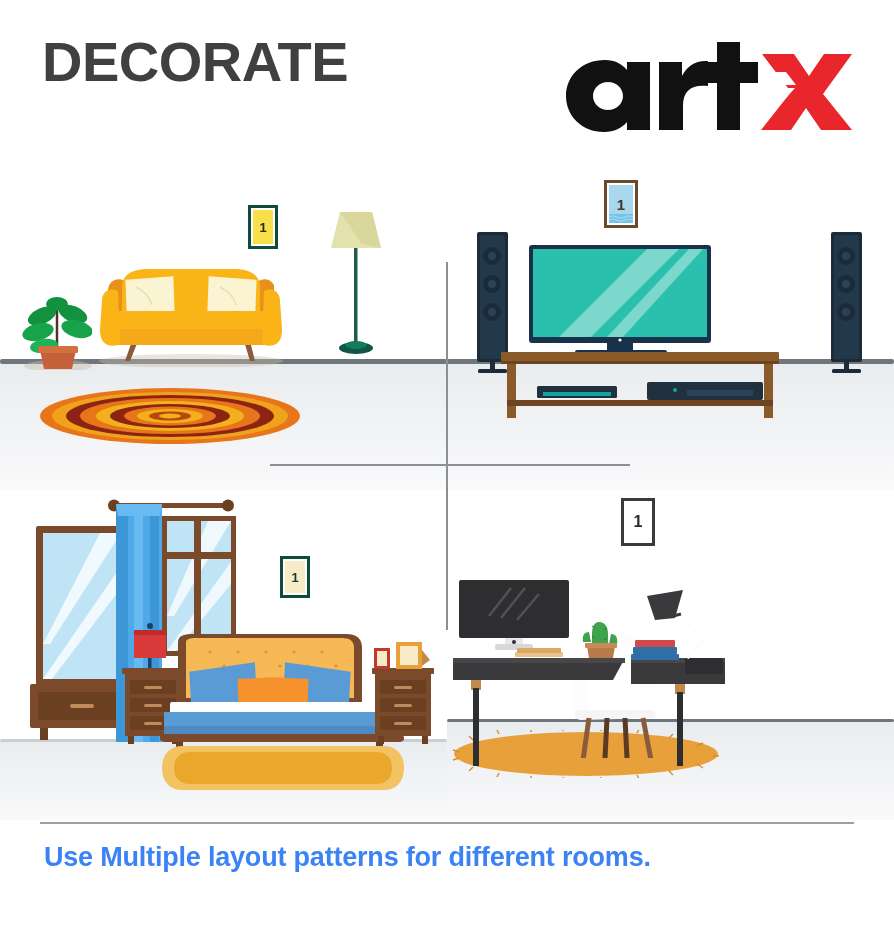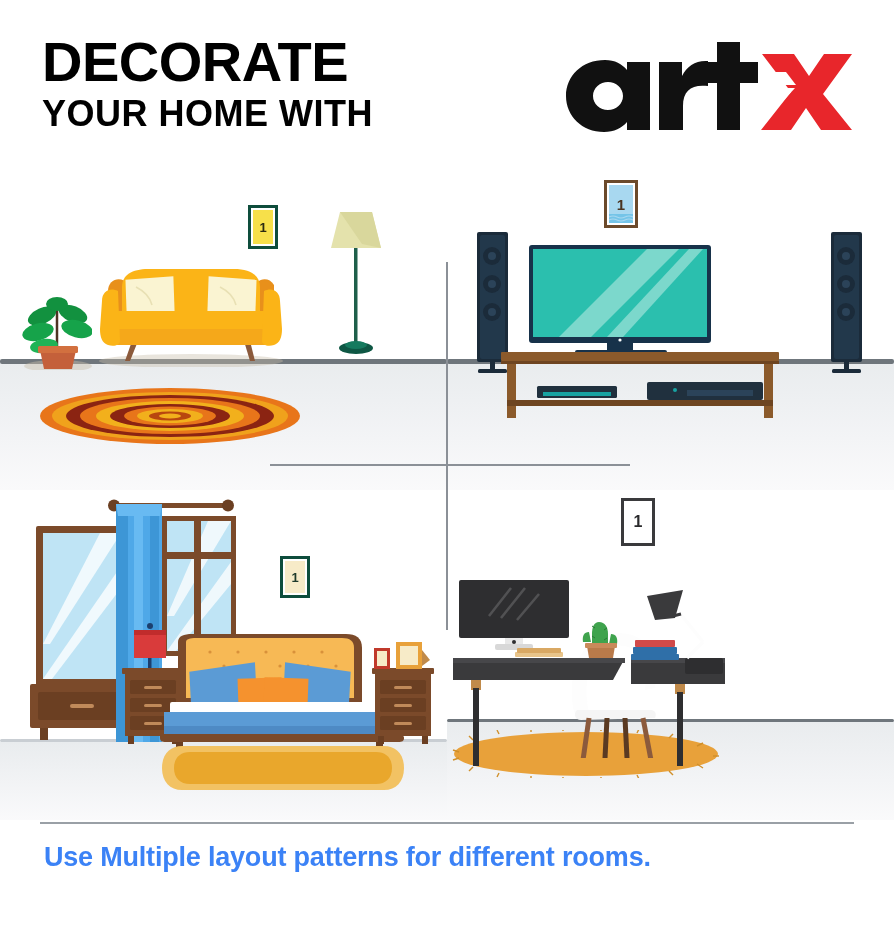--- a/index.html
+++ b/index.html
@@ -17,21 +17,21 @@
 
   
   .header {
     position: absolute;
     left: 0; top: 0;
     width: 894px; height: 160px;
   }
   .headline {
     position: absolute;
     left: 42px; top: 34px;
-    color: #000000;
+    color: #404040;
     line-height: 1.0;
   }
   .headline-1 {
     font-size: 56px;
     font-weight: bold;
     letter-spacing: -0.5px;
     white-space: nowrap;
   }
   .headline-2 {
     font-size: 36px;
@@ -147,21 +147,20 @@
     letter-spacing: -0.2px;
     white-space: nowrap;
   }
 </style>
 </head>
 <body>
 
 <div class="header">
   <div class="headline">
     <div class="headline-1">DECORATE</div>
-    <div class="headline-2">YOUR HOME WITH</div>
   </div>
 
   <div class="logo">
     <svg width="290" height="96" viewBox="0 0 290 96">
 
       <g>
         <path d="M43 22 C20 22 4 38 4 58 C4 78 20 94 42 94 C52 94 60 90 65 84 L65 92 L88 92 L88 24 L65 24 L65 32 C60 26 53 22 43 22 Z
                  M46 44 C54 44 61 50 61 58 C61 66 54 72 46 72 C38 72 31 66 31 58 C31 50 38 44 46 44 Z" fill="#111111"></path>
       </g>
 

